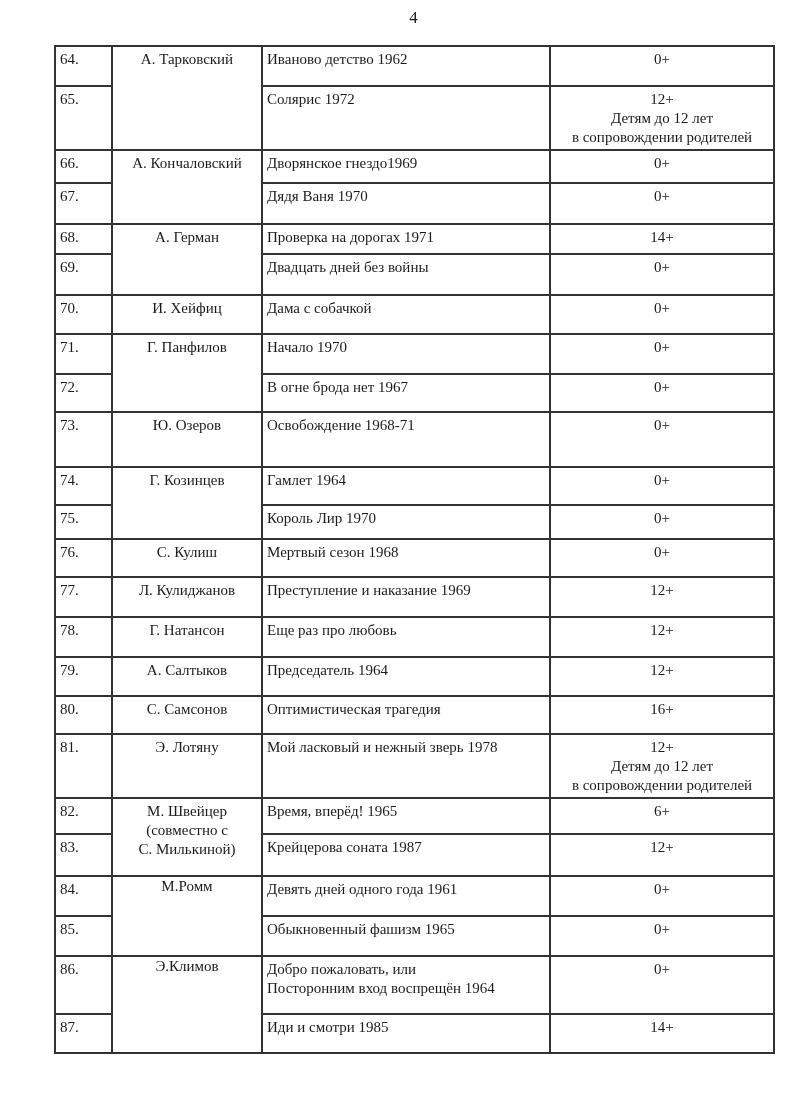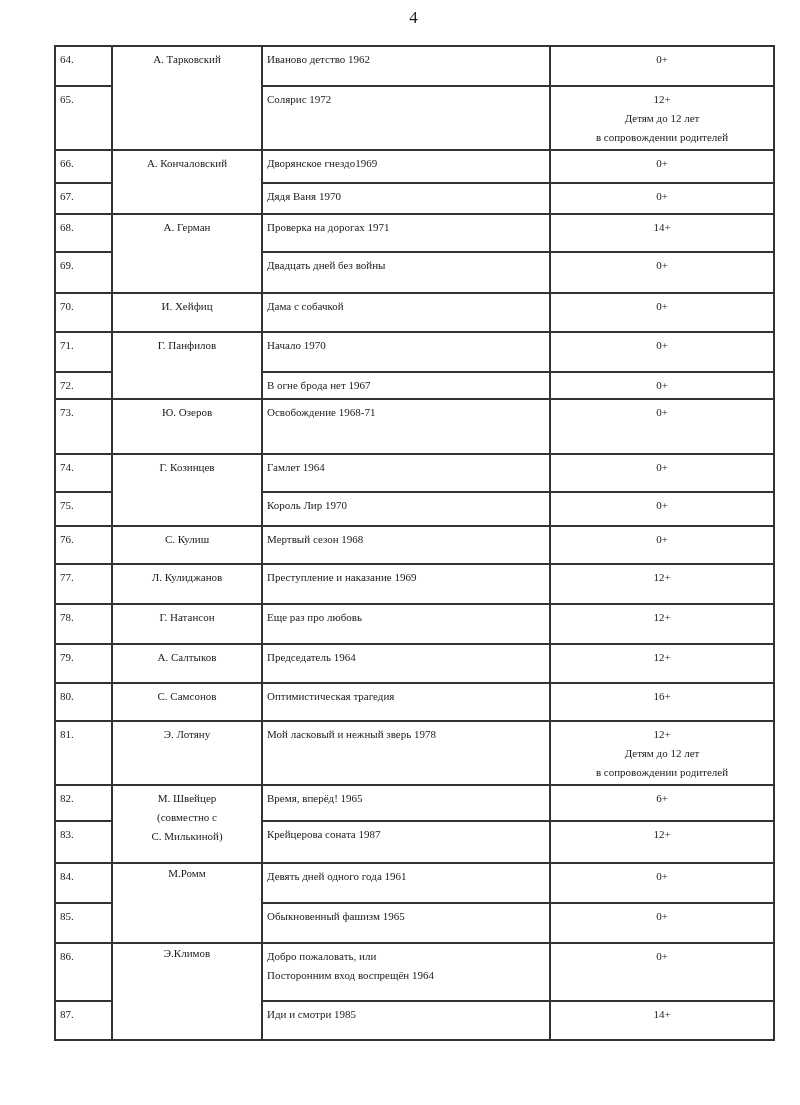--- a/index.html
+++ b/index.html
@@ -24,21 +24,21 @@
     font-size: 17px;
     color: #1b1b1b;
   }
   table.film-table {
     position: absolute;
     left: 54px;
     top: 45px;
     width: 719px;
     border-collapse: collapse;
     table-layout: fixed;
-    font-size: 11px;
+    font-size: 15px;
     line-height: 19px;
     color: #1b1b1b;
   }
   table.film-table td {
     border: 2px solid #333333;
     vertical-align: top;
     padding: 3px 4px 2px 4px;
     overflow: hidden;
   }
   td.col-num {
@@ -89,26 +89,26 @@
         <td class="col-rating">12+
 Детям до 12 лет
 в сопровождении родителей</td>
       </tr>
       <tr style="height: 33px;">
         <td class="col-num">66.</td>
         <td class="col-dir" rowspan="2">А. Кончаловский</td>
         <td class="col-title">Дворянское гнездо1969</td>
         <td class="col-rating">0+</td>
       </tr>
-      <tr style="height: 31px;">
+      <tr style="height: 41px;">
         <td class="col-num">67.</td>
         <td class="col-title">Дядя Ваня 1970</td>
         <td class="col-rating">0+</td>
       </tr>
-      <tr style="height: 38px;">
+      <tr style="height: 30px;">
         <td class="col-num">68.</td>
         <td class="col-dir" rowspan="2">А. Герман</td>
         <td class="col-title">Проверка на дорогах 1971</td>
         <td class="col-rating">14+</td>
       </tr>
       <tr style="height: 41px;">
         <td class="col-num">69.</td>
         <td class="col-title">Двадцать дней без войны</td>
         <td class="col-rating">0+</td>
       </tr>
@@ -117,21 +117,21 @@
         <td class="col-dir" rowspan="1">И. Хейфиц</td>
         <td class="col-title">Дама с собачкой</td>
         <td class="col-rating">0+</td>
       </tr>
       <tr style="height: 40px;">
         <td class="col-num">71.</td>
         <td class="col-dir" rowspan="2">Г. Панфилов</td>
         <td class="col-title">Начало 1970</td>
         <td class="col-rating">0+</td>
       </tr>
-      <tr style="height: 27px;">
+      <tr style="height: 38px;">
         <td class="col-num">72.</td>
         <td class="col-title">В огне брода нет 1967</td>
         <td class="col-rating">0+</td>
       </tr>
       <tr style="height: 55px;">
         <td class="col-num">73.</td>
         <td class="col-dir" rowspan="1">Ю. Озеров</td>
         <td class="col-title">Освобождение 1968-71</td>
         <td class="col-rating">0+</td>
       </tr>

